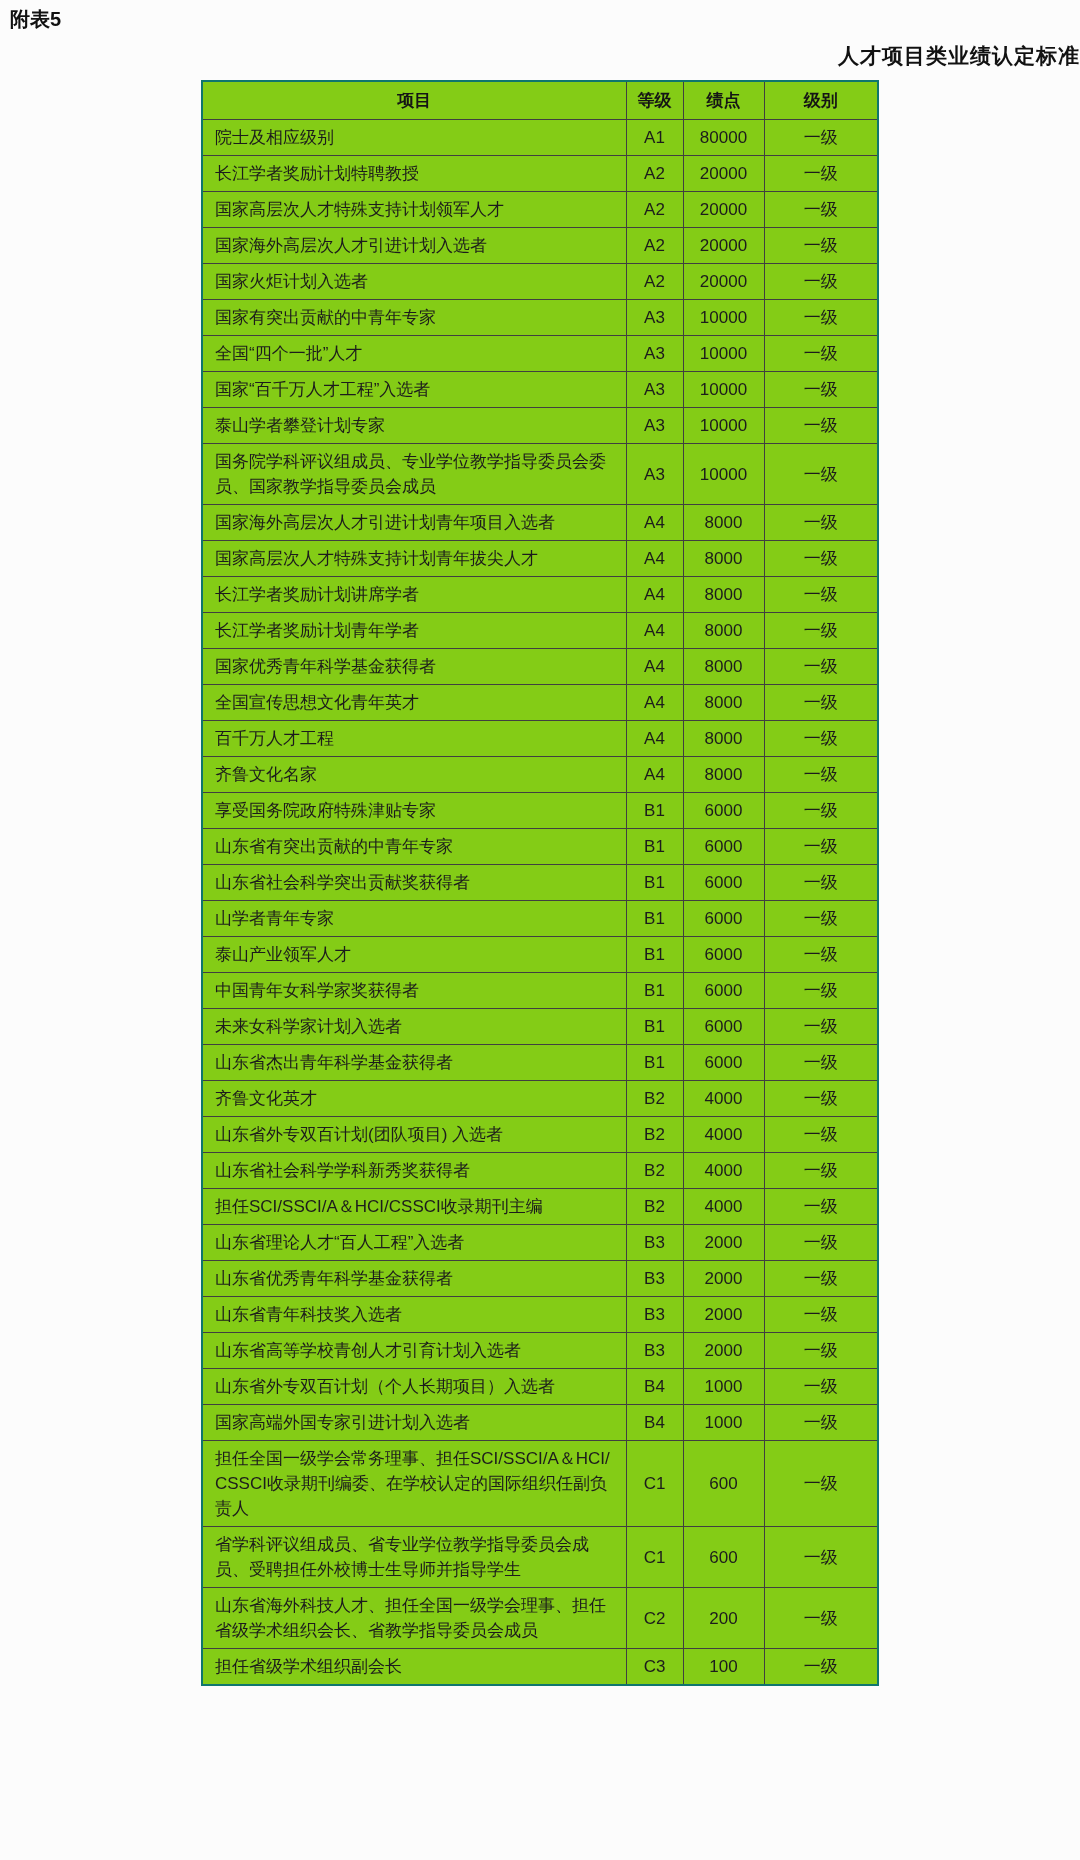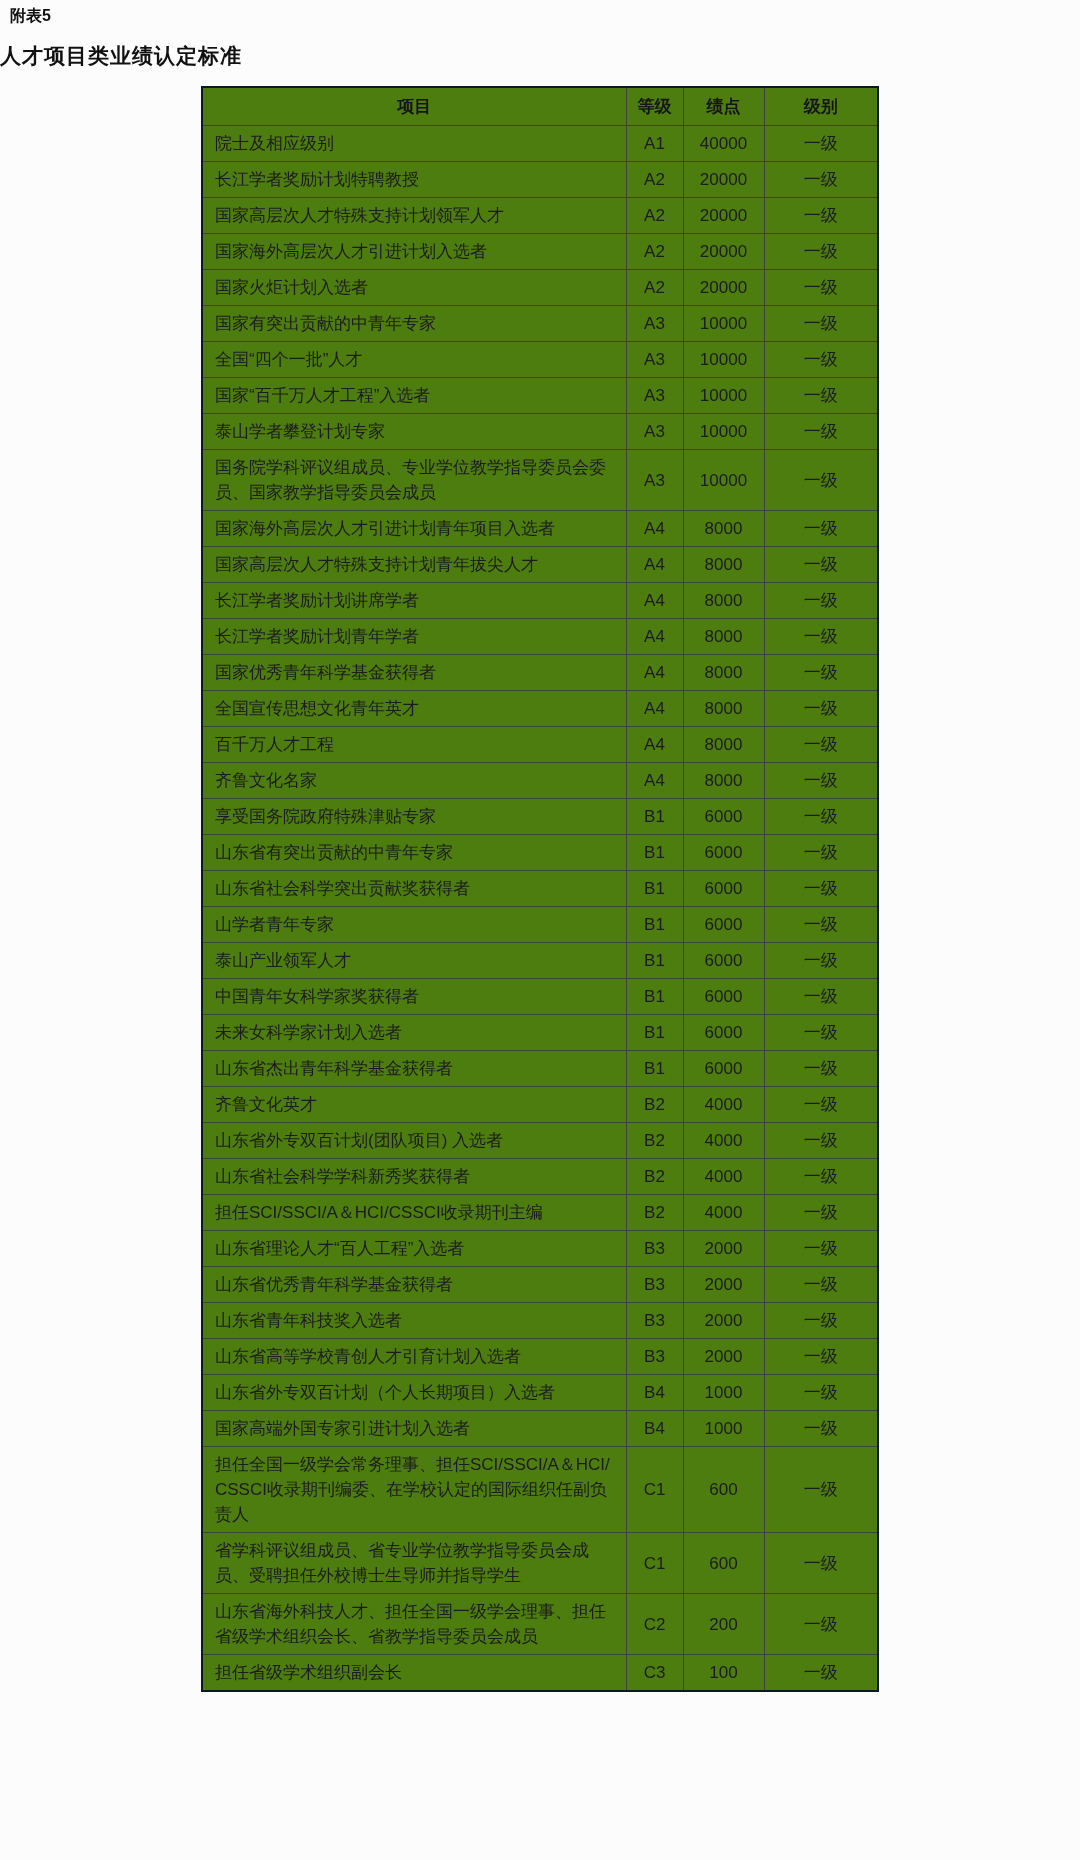--- a/index.html
+++ b/index.html
@@ -11,39 +11,39 @@
     height: 1860px;
     background: #fcfcfc;
     font-family: "Liberation Sans", "DejaVu Sans", sans-serif;
     color: #1c1c1c;
     position: relative;
   }
   .appendix-label {
     position: absolute;
     top: 6px;
     left: 10px;
-    font-size: 16px;
+    font-size: 20px;
     font-weight: bold;
     color: #111;
   }
   .doc-title {
     padding-top: 42px;
-    text-align: left;
+    text-align: right;
     font-size: 21px;
     font-weight: bold;
     color: #111;
     letter-spacing: 1px;
   }
   table.standards {
     width: 678px;
-    margin: 16px auto 0 auto;
+    margin: 10px auto 0 auto;
     border-collapse: collapse;
     table-layout: fixed;
-    background: #4d7c0f;
-    border: 2px solid #0f172a;
+    background: #84cc16;
+    border: 2px solid #0f766e;
   }
   table.standards th,
   table.standards td {
     border: 1px solid #404040;
     font-size: 17px;
     line-height: 25px;
     vertical-align: middle;
     word-break: break-all;
   }
   table.standards th {
@@ -84,21 +84,21 @@
       <th>项目</th>
       <th>等级</th>
       <th>绩点</th>
       <th>级别</th>
     </tr>
   </thead>
   <tbody>
       <tr>
         <td class="cell-project">院士及相应级别</td>
         <td class="cell-center">A1</td>
-        <td class="cell-center">40000</td>
+        <td class="cell-center">80000</td>
         <td class="cell-center">一级</td>
       </tr>
       <tr>
         <td class="cell-project">长江学者奖励计划特聘教授</td>
         <td class="cell-center">A2</td>
         <td class="cell-center">20000</td>
         <td class="cell-center">一级</td>
       </tr>
       <tr>
         <td class="cell-project">国家高层次人才特殊支持计划领军人才</td>

